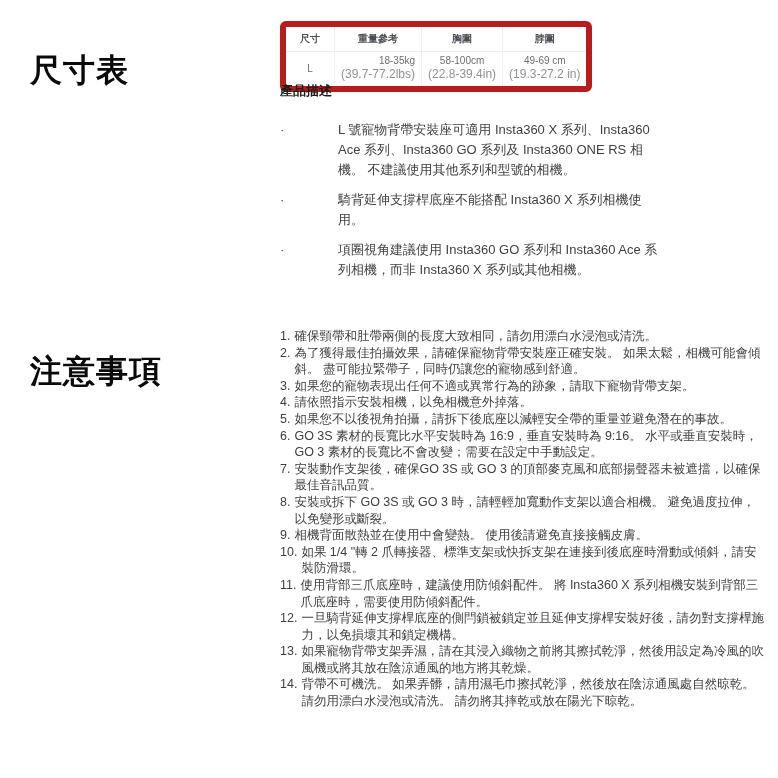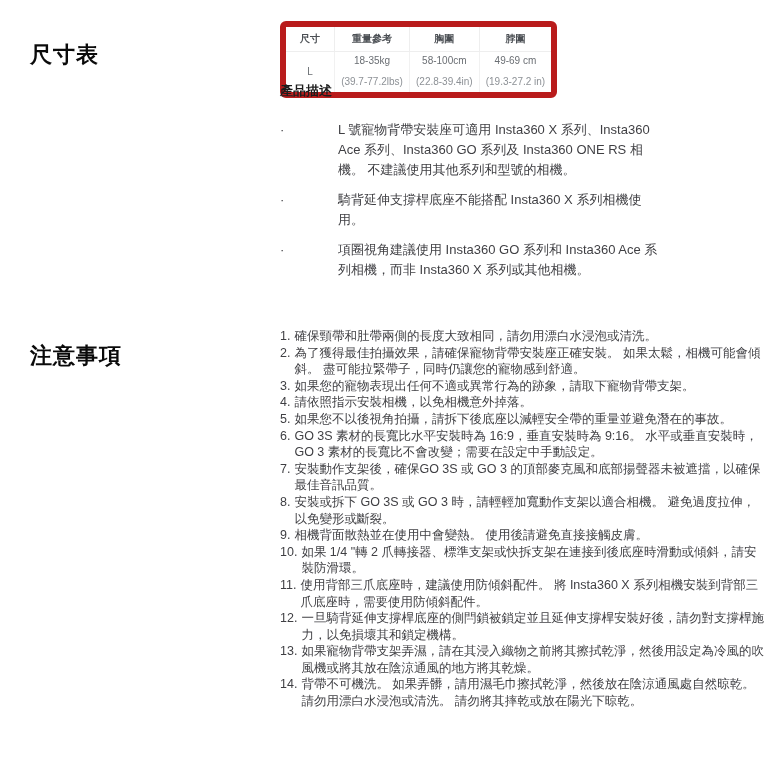--- a/index.html
+++ b/index.html
@@ -11,21 +11,21 @@
     width: 778px;
     height: 778px;
     position: relative;
     font-family: "Liberation Sans", "DejaVu Sans", sans-serif;
     color: #3f3f3f;
     overflow: hidden;
   }
   .section-heading {
     position: absolute;
     left: 30px;
-    font-size: 22px;
+    font-size: 32px;
     font-weight: 700;
     color: #0a0a0a;
     letter-spacing: 1px;
   }
   #size-heading { top: 22px; }
   #notes-heading { top: 323px; }
 
   
   .table-wrap {
     position: absolute;
@@ -51,27 +51,27 @@
   table.size-table th:last-child { border-right: none; }
   table.size-table td {
     color: #6a6e73;
     padding: 3px 6px 5px 6px;
     border-right: 1px solid #f1f1f1;
     white-space: nowrap;
     vertical-align: middle;
   }
   table.size-table td:last-child { border-right: none; }
   td.col-size { width: 36px; }
-  td.col-weight { width: 62px; }
+  td.col-weight { width: 62px; text-align: right; }
   td.col-chest { width: 46px; }
   td.col-neck { width: 46px; }
   .cell-sub {
-    font-size: 10px;
+    font-size: 12px;
     color: #8d9196;
-    margin-top: 10px;
+    margin-top: 1px;
   }
 
   
   .desc-block {
     position: absolute;
     left: 280px;
     top: 82px;
     width: 378px;
   }
   .desc-title {

